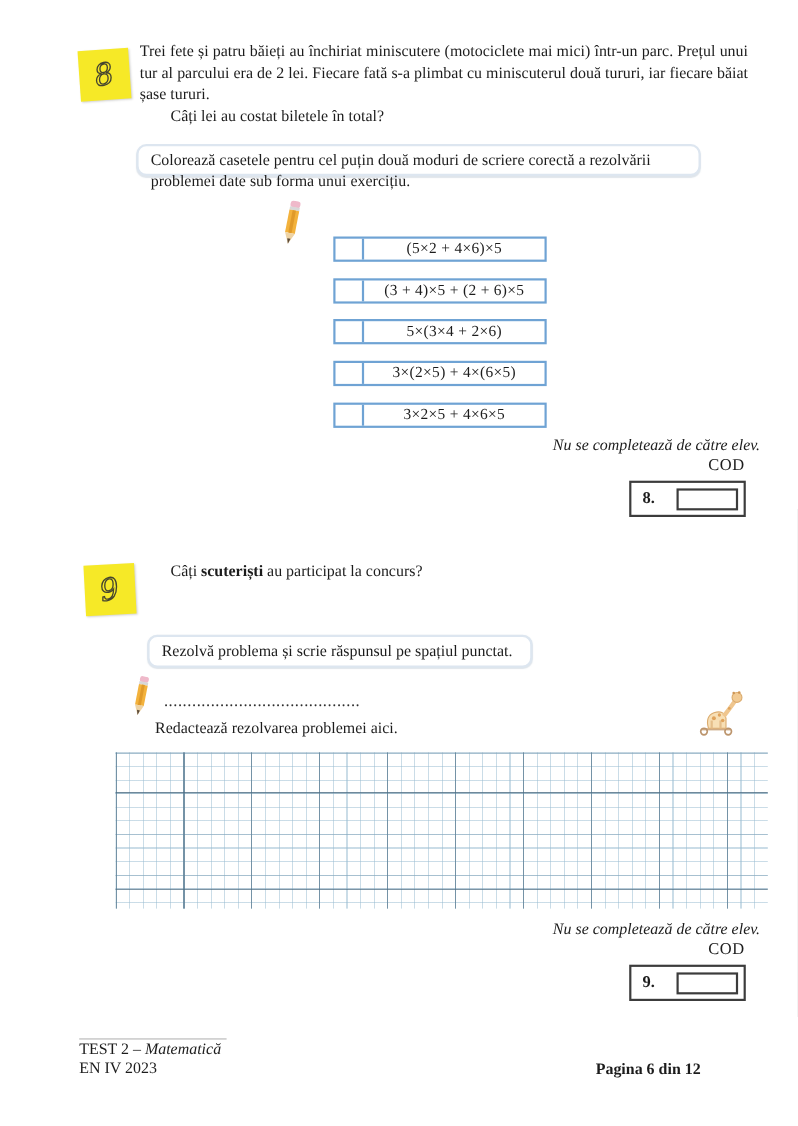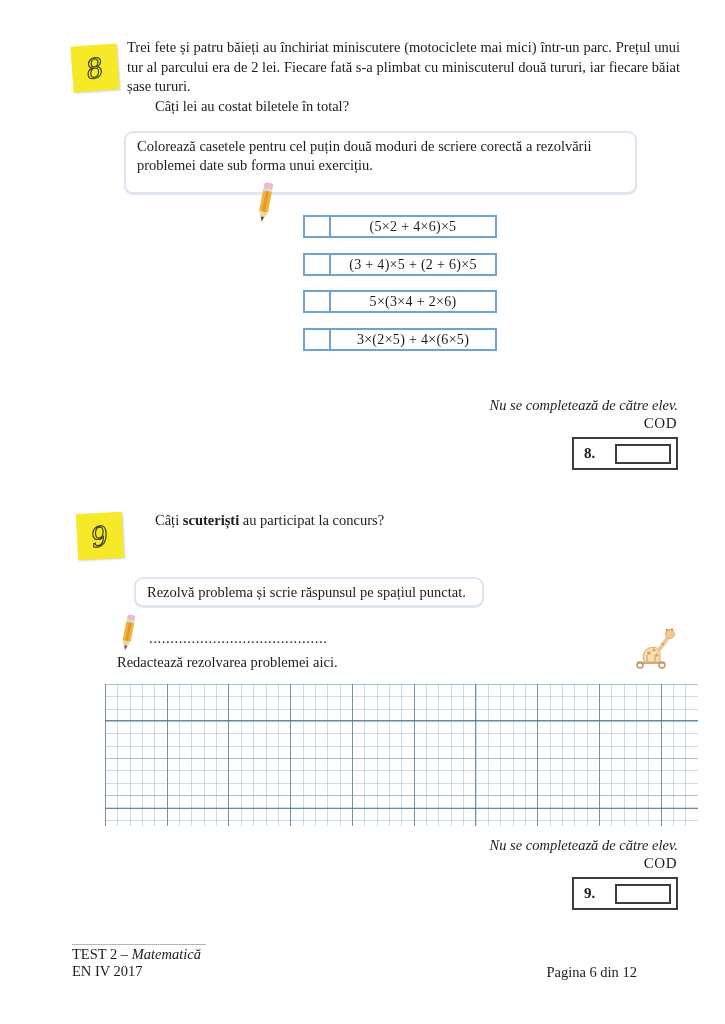--- a/index.html
+++ b/index.html
@@ -21,68 +21,68 @@
   #sticky8{left:72px;top:45px;transform:rotate(-4deg);}
   #sticky9{left:77px;top:513px;transform:rotate(-3deg);}
   .sticky-num{font-family:"DejaVu Serif",serif;font-style:italic;font-size:27px;line-height:1;
               color:#45452f;-webkit-text-fill-color:transparent;-webkit-text-stroke:1.2px #45452f;
               transform:rotate(-8deg);}
 
   
   .instr{position:absolute;border:2px solid #dde6f0;border-radius:9px;background:#fff;
          font-size:14.5px;line-height:19px;padding:4px 11px;box-sizing:border-box;
          box-shadow:0 1px 1px rgba(175,190,205,.4);}
-  #instr8{left:124px;top:131px;width:513px;height:63px;}
+  #instr8{left:124px;top:131px;width:513px;height:29px;}
   #instr9{left:134px;top:577px;width:350px;height:30px;white-space:nowrap;}
 
   
   .pencil{position:absolute;transform:rotate(11deg);}
   #pencil8{left:258px;top:182px;}
   #pencil9{left:121px;top:612px;transform:rotate(11deg) scale(.9);}
 
   
   .opt{position:absolute;left:303px;width:194px;height:23px;border:2px solid #6fa3d4;
        box-sizing:border-box;display:flex;background:#fff;}
   .opt .chk{width:26px;border-right:2px solid #6fa3d4;box-sizing:border-box;cursor:pointer;}
   .opt .expr{flex:1;display:flex;align-items:center;justify-content:center;
              font-size:14px;letter-spacing:.3px;}
   .o1{top:215px}.o2{top:253px}.o3{top:290px}.o4{top:328px}.o5{top:366px}
 
   
-  .note{position:absolute;right:47px;font-style:italic;font-size:14.5px;}
+  .note{position:absolute;right:34px;font-style:italic;font-size:14.5px;}
   #note8{top:397px}#note9{top:837px}
   .codlbl{position:absolute;right:48px;font-size:15px;letter-spacing:.5px;}
   #codlbl8{top:415px}#codlbl9{top:855px}
   .codbox{position:absolute;left:572px;width:106px;height:33px;border:2px solid #3c3c3c;
           box-sizing:border-box;display:flex;align-items:center;padding-left:10px;background:#fff;}
   #codbox8{top:437px}#codbox9{top:877px}
   .codnum{font-weight:bold;font-size:15px;}
   .codentry{margin-left:auto;margin-right:5px;width:56px;height:20px;
             border:2px solid #3c3c3c;box-sizing:border-box;background:#fff;}
 
   
   .dots{position:absolute;left:149px;top:630px;font-size:15px;letter-spacing:.5px;color:#2d2d2d;}
-  .redact{position:absolute;left:117px;top:654px;font-size:14.5px;}
+  .redact{position:absolute;left:141px;top:654px;font-size:14.5px;}
   .grid{position:absolute;left:105px;top:684px;width:593px;height:142px;
         background-image:
           repeating-linear-gradient(to right, rgba(95,128,150,.8) 0 1px, transparent 1px 61.75px),
           repeating-linear-gradient(to bottom, rgba(125,158,180,.45) 0 1px, transparent 1px 37.05px),
           repeating-linear-gradient(to right, rgba(150,186,208,.5) 0 1px, transparent 1px 12.35px),
           repeating-linear-gradient(to bottom, rgba(150,186,208,.5) 0 1px, transparent 1px 12.35px);}
   .grid .hline{position:absolute;left:0;width:100%;height:1px;background:rgba(75,108,130,.8);}
   .hl1{top:36px}.hl2{top:124px}
 
   .giraffe{position:absolute;left:625px;top:627px;opacity:.9;}
 
   
   .footer-line{position:absolute;left:72px;top:944px;width:134px;height:1px;background:#b5b5b5;}
   .f1{position:absolute;left:72px;top:946px;font-size:14.5px;}
   .f1 .it{font-style:italic;}
   .f2{position:absolute;left:72px;top:963px;font-size:14.5px;}
-  .fpage{position:absolute;right:88px;top:964px;font-size:14.5px;}
+  .fpage{position:absolute;right:88px;top:964px;font-size:14.5px;font-weight:bold;}
 </style>
 </head>
 <body>
 
 <div class="page">
 
   <div class="sticky" id="sticky8">
     <span class="sticky-num">8</span>
   </div>
 
@@ -114,20 +114,24 @@
     <div class="chk"></div>
     <div class="expr">(3 + 4)×5 + (2 + 6)×5</div>
   </div>
   <div class="opt o3">
     <div class="chk"></div>
     <div class="expr">5×(3×4 + 2×6)</div>
   </div>
   <div class="opt o4">
     <div class="chk"></div>
     <div class="expr">3×(2×5) + 4×(6×5)</div>
+  </div>
+  <div class="opt o5">
+    <div class="chk"></div>
+    <div class="expr">3×2×5 + 4×6×5</div>
   </div>
 
   <div class="note" id="note8">Nu se completează de către elev.</div>
   <div class="codlbl" id="codlbl8">COD</div>
   <div class="codbox" id="codbox8">
     <span class="codnum">8.</span>
     <span class="codentry"></span>
   </div>
 
   <div class="sticky" id="sticky9">
@@ -182,16 +186,16 @@
 
   <div class="note" id="note9">Nu se completează de către elev.</div>
   <div class="codlbl" id="codlbl9">COD</div>
   <div class="codbox" id="codbox9">
     <span class="codnum">9.</span>
     <span class="codentry"></span>
   </div>
 
   <div class="footer-line"></div>
   <div class="f1"><span>TEST 2 – </span><span class="it">Matematică</span></div>
-  <div class="f2">EN IV 2017</div>
+  <div class="f2">EN IV 2023</div>
   <div class="fpage">Pagina 6 din 12</div>
 
 </div>
 
 </body></html>

